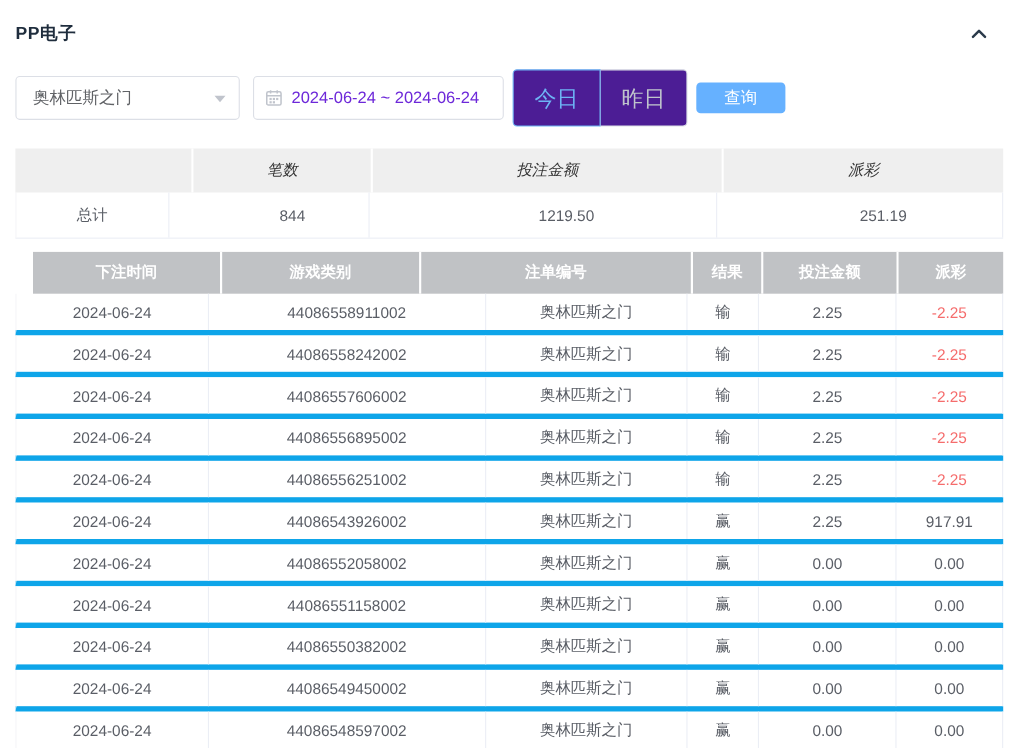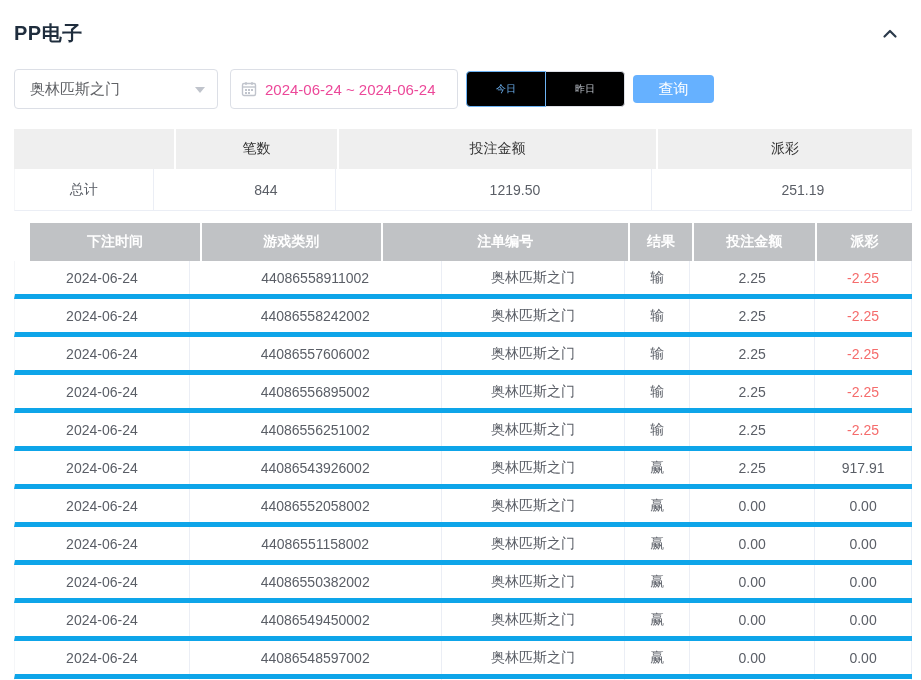--- a/index.html
+++ b/index.html
@@ -1,45 +1,45 @@
 <!DOCTYPE html>
 <html><head>
 <meta charset="utf-8">
 <style>
   * { margin:0; padding:0; box-sizing:border-box; }
   html,body { width:921px; height:680px; overflow:hidden; background:#fff;
     font-family:"Liberation Sans","DejaVu Sans",sans-serif; }
 
   .page-header { display:flex; justify-content:space-between; align-items:center;
     padding:20px 22px 0 14px; }
-  .page-title { font-size:20px; font-weight:bold; color:#1f2d3d; letter-spacing:.5px; }
+  .page-title { font-size:16px; font-weight:bold; color:#1f2d3d; letter-spacing:.5px; }
   .collapse-btn { width:18px; height:18px; cursor:pointer; display:flex; align-items:center; justify-content:center; }
 
   .controls { display:flex; align-items:center; margin:22px 0 0 14px; }
   .select-box { width:204px; height:40px; border:1px solid #dcdfe6; border-radius:4px;
     display:flex; align-items:center; justify-content:space-between;
     padding:0 12px 0 15px; color:#606266; font-size:15px; background:#fff; cursor:pointer; }
   .caret-down { width:0; height:0; border-left:5px solid transparent; border-right:5px solid transparent;
     border-top:6px solid #c0c4cc; margin-top:2px; }
   .date-box { margin-left:12px; width:228px; height:40px; border:1px solid #dcdfe6; border-radius:4px;
-    display:flex; align-items:center; padding:0 10px; color:#ec4899; font-size:15px; background:#fff; cursor:pointer; }
+    display:flex; align-items:center; padding:0 10px; color:#6d28d9; font-size:15px; background:#fff; cursor:pointer; }
   .date-box svg { margin-right:8px; flex:none; }
   .btn-group { display:flex; margin-left:8px; }
-  .range-btn { width:80px; height:36px; background:#000000; border:1px solid #dcdfe6; margin-left:-1px;
-    color:#bfc4cc; font-size:10px; cursor:pointer; font-family:inherit; }
+  .range-btn { width:80px; height:52px; background:#4c1d95; border:1px solid #dcdfe6; margin-left:-1px;
+    color:#bfc4cc; font-size:20px; cursor:pointer; font-family:inherit; }
   .range-btn:first-child { border-radius:4px 0 0 4px; margin-left:0; }
   .range-btn:last-child { border-radius:0 4px 4px 0; }
   .range-btn.active { border-color:#6db3f4; color:#6db3f4; position:relative; z-index:2; }
   .query-btn { margin-left:8px; width:81px; height:28px; background:#66b1ff; border:none; border-radius:4px;
     color:#fff; font-size:15px; cursor:pointer; font-family:inherit; }
 
   .summary-table { margin:20px 0 0 14px; width:898px; font-size:14px; }
   .summary-head { display:flex; height:40px; }
   .summary-head .cell { background:#efefef; border-right:2px solid #fff; color:#333;
-    display:flex; align-items:center; justify-content:center; }
+    display:flex; align-items:center; justify-content:center;font-style:italic; }
   .summary-head .cell:last-child { border-right:none; }
   .summary-row { display:flex; height:42px; border-bottom:1px solid #ebeef5; border-left:1px solid #f5f6f8;gap:43px; }
   .summary-row .cell { border-right:1px solid #ebeef5; color:#5a5e66;
     display:flex; align-items:center; justify-content:center; }
   .sc0 { width:162px; } .sc1 { width:163px; } .sc2 { width:319px; } .sc3 { width:254px; }
 
   .bet-table { margin:12px 0 0 14px; width:898px; font-size:14px; }
   .bt-head { display:flex; height:38px;padding-left:16px; }
   .bt-head .th { background:#c0c2c5; border-right:2px solid #fff; color:#fff; font-weight:bold;
     display:flex; align-items:center; justify-content:center; }

